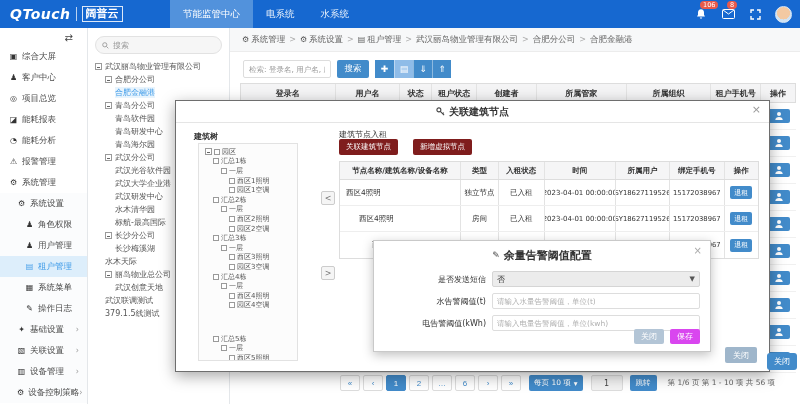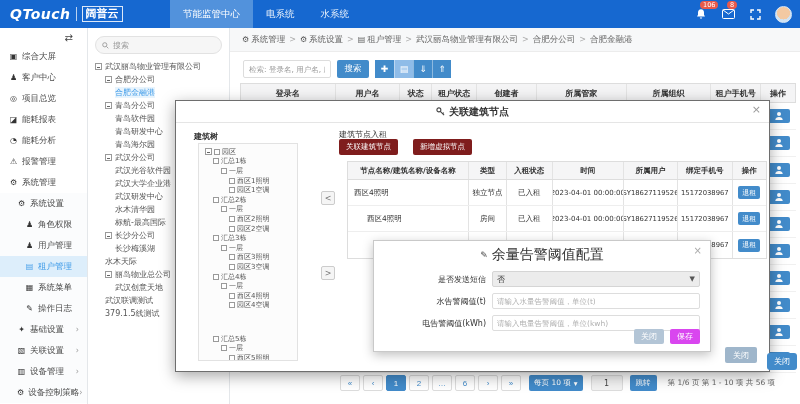--- a/index.html
+++ b/index.html
@@ -80,35 +80,35 @@
   .m1-close { position:absolute; right:8px; top:3px; color:#999; font-size:11px; cursor:pointer; line-height:1; }
   .tree-label { position:absolute; left:18px; top:30px; font-size:8px; font-weight:bold; color:#333; }
   .tree-box { position:absolute; left:22px; top:42px; width:100px; height:218px; background:#fcfcfc; border:1px solid #e2e2e2; overflow:hidden; padding:3px 0 0 4px; }
   .t-row { display:flex; align-items:center; height:9.6px; font-size:7px; color:#555; white-space:nowrap; }
   .t-row .cb { width:6px; height:6px; border:1px solid #9a9a9a; background:#fff; margin-right:2px; flex:none; }
   .t-row .exp2 { width:7px; height:7px; border:1px solid #9a9a9a; margin-right:2px; position:relative; flex:none; background:#fff; }
   .t-row .exp2::after { content:""; position:absolute; left:1px; right:1px; top:2.5px; height:1px; background:#666; }
   .transfer { position:absolute; width:14px; height:14px; border:1px solid #ccc; background:#f5f5f5; color:#777; font-size:8px; display:flex; align-items:center; justify-content:center; border-radius:2px; cursor:pointer; }
   .section-label { position:absolute; left:163px; top:28px; font-size:8px; color:#333; }
   .m1-btn { position:absolute; top:38px; height:16px; background:#7f1d1d; color:#fff; border:none; border-radius:2px; font-size:7.5px; padding:0 7px; cursor:pointer; }
-  .n-table { position:absolute; left:171px; top:60px; width:420px; border:1px solid #ddd; }
+  .n-table { position:absolute; left:163px; top:60px; width:420px; border:1px solid #ddd; }
   .n-hrow { display:flex; height:18px; background:#f5f5f6; border-bottom:1px solid #ddd; }
   .n-cell { display:flex; align-items:center; justify-content:center; font-size:7.5px; color:#333; border-right:1px solid #e3e3e3; overflow:hidden; white-space:nowrap; }
   .n-cell:last-child { border-right:none; }
   .n-hrow .n-cell { font-weight:bold; }
   .n-drow { display:flex; height:26px; border-bottom:1px solid #eee; }
   .n-drow:last-child { border-bottom:none; }
   .n-name { justify-content:flex-start !important; }
   .mini-btn { width:22px; height:13px; background:#428bca; color:#fff; border:none; border-radius:2px; font-size:7px; cursor:pointer; }
   .m1-footer-close { position:absolute; right:12px; bottom:8px; width:32px; height:16px; background:#9fb6cb; color:#fff; border:none; border-radius:2px; font-size:8px; cursor:pointer; }
 
   
   .modal2 { position:absolute; left:373px; top:240px; width:338px; height:112px; background:#fff; border:1px solid #c9c9c9; box-shadow:0 3px 10px rgba(0,0,0,.25); z-index:30; }
   .m2-header { height:20px; position:relative; display:flex; align-items:center; justify-content:center; gap:4px; margin-top:4px; }
-  .m2-title { font-size:14px; font-weight:normal; color:#333; }
+  .m2-title { font-size:11px; font-weight:bold; color:#333; }
   .m2-edit { font-size:9px; color:#444; }
   .m2-close { position:absolute; right:8px; top:0; color:#aaa; font-size:10px; cursor:pointer; }
   .m2-row { display:flex; align-items:center; height:16px; margin:6px 10px 0 0; }
   .m2-label { width:118px; text-align:right; font-size:8px; color:#333; padding-right:6px; flex:none; }
   .m2-select { flex:1; height:16px; background:#ececec; border:1px solid #d5d5d5; border-radius:2px; display:flex; align-items:center; font-size:8px; color:#333; padding:0 4px; position:relative; cursor:pointer; }
   .m2-caret { position:absolute; right:4px; color:#555; font-size:7px; }
   .m2-input { flex:1; height:16px; border:1px solid #ddd; border-radius:2px; font-size:7.5px; padding:0 4px; color:#444; font-family:"DejaVu Sans",sans-serif; }
   .m2-input::placeholder { color:#b0b0b0; }
   .m2-footer { position:absolute; right:10px; bottom:7px; display:flex; gap:6px; }
   .btn-muted { width:30px; height:15px; background:#b3c5d6; color:#fff; border:none; border-radius:2px; font-size:8px; cursor:pointer; }

